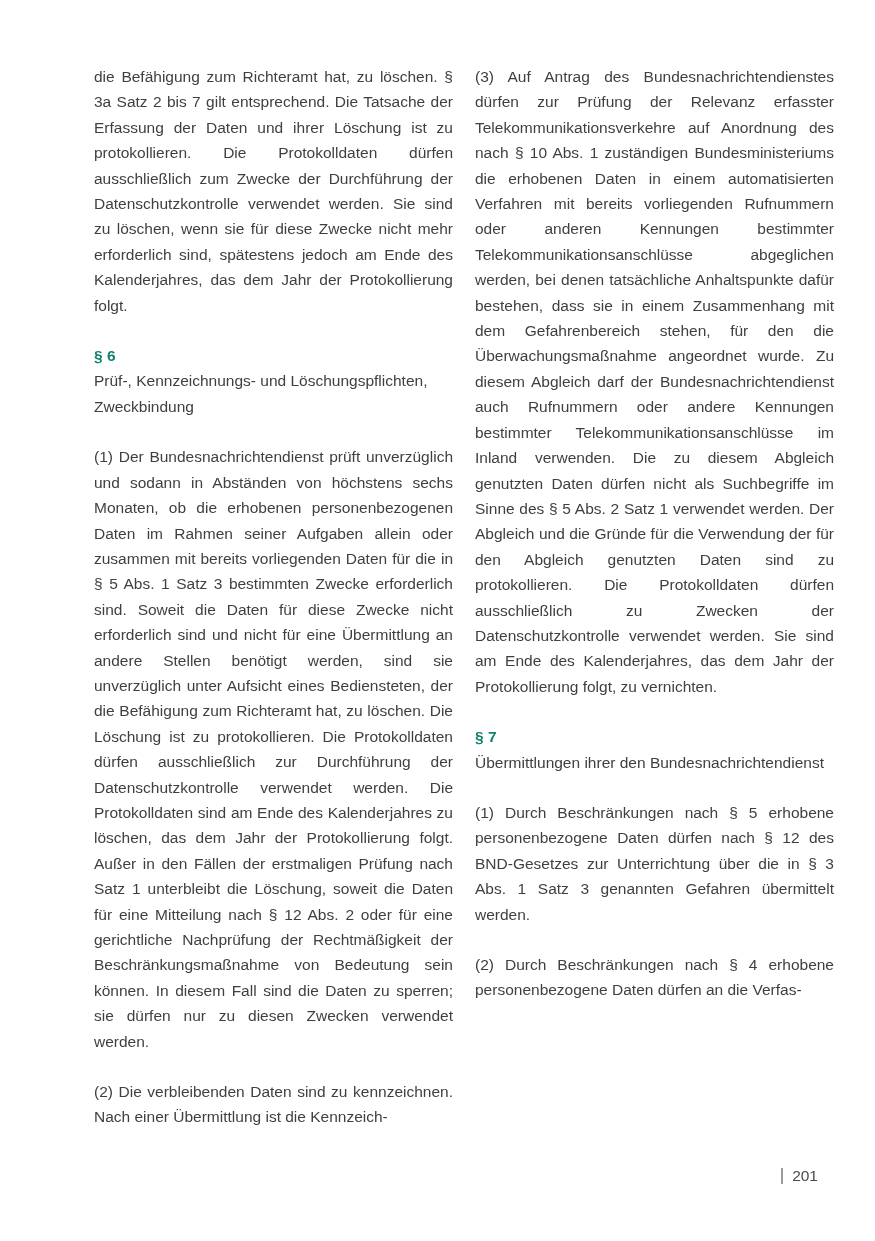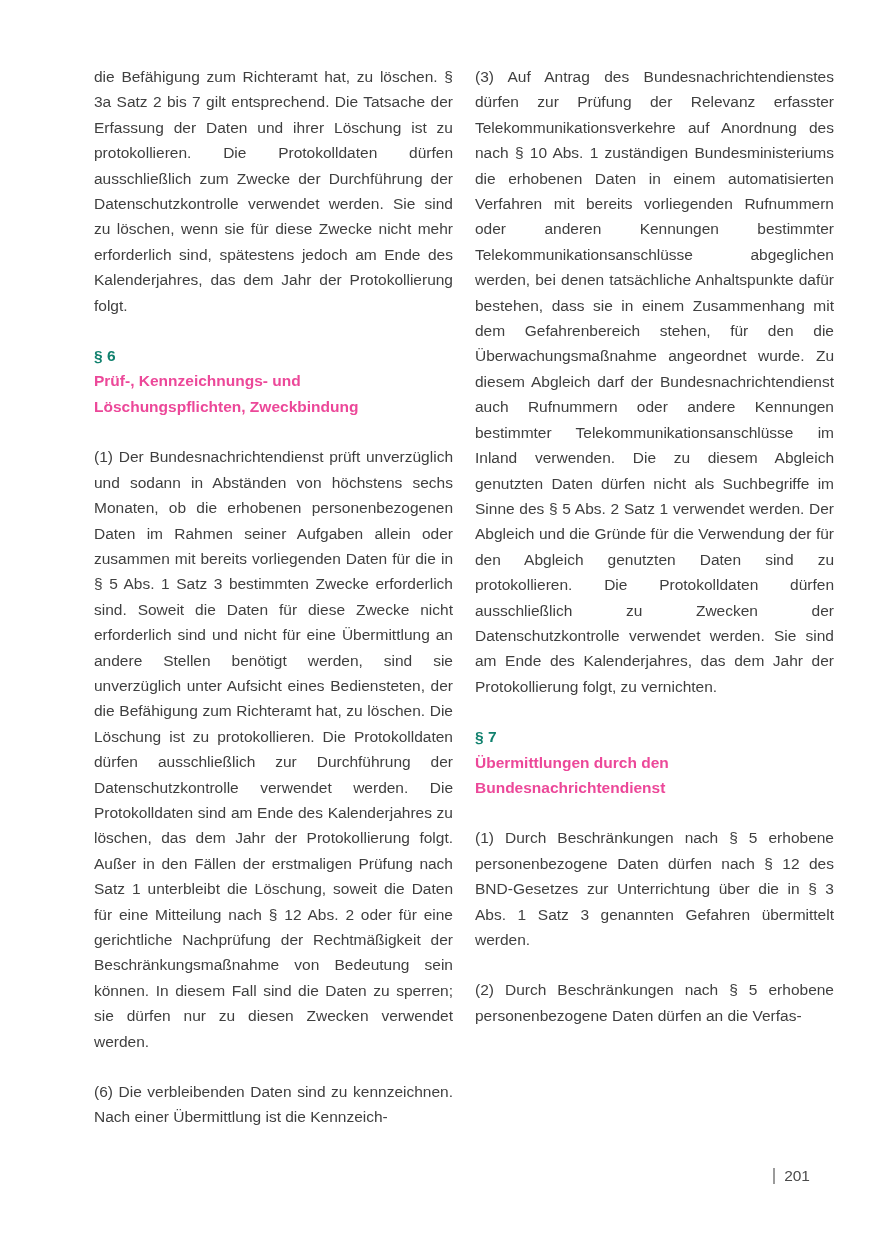--- a/index.html
+++ b/index.html
@@ -38,29 +38,29 @@
     .col p {
       margin: 0 0 25px 0;
     }
     .section-number {
       color: var(--accent, #11816e);
       font-weight: bold;
       margin: 0 0 0 0 !important;
       text-align: left;
     }
     .section-title {
-      font-weight: bold;
-      color: #ec4899;
+      font-weight: normal;
+      color: #404040;
       margin: 0 0 25px 0 !important;
       text-align: left;
       hyphens: auto;
     }
     .footer {
       position: absolute;
-      right: 65px;
+      right: 57px;
       bottom: 56px;
       display: flex;
       align-items: center;
       font-size: 15.5px;
       color: #4a4a4a;
     }
     .page-divider {
       display: inline-block;
       width: 2px;
       height: 16px;
@@ -77,34 +77,34 @@
 
     <div class="col">
       <p>die Befähigung zum Richteramt hat, zu löschen. § 3a Satz 2 bis 7 gilt entsprechend. Die Tatsache der Erfassung der Daten und ihrer Löschung ist zu protokollieren. Die Protokolldaten dürfen ausschließlich zum Zwecke der Durchführung der Datenschutzkontrolle verwendet werden. Sie sind zu löschen, wenn sie für diese Zwecke nicht mehr erforderlich sind, spätestens jedoch am Ende des Kalenderjahres, das dem Jahr der Protokollierung folgt.</p>
 
       <p class="section-number">§ 6</p>
 
       <p class="section-title">Prüf-, Kennzeichnungs- und Löschungspflichten, Zweckbindung</p>
 
       <p>(1) Der Bundesnachrichtendienst prüft unverzüglich und sodann in Abständen von höchstens sechs Monaten, ob die erhobenen personenbezogenen Daten im Rahmen seiner Aufgaben allein oder zusammen mit bereits vorliegenden Daten für die in § 5 Abs. 1 Satz 3 bestimmten Zwecke erforderlich sind. Soweit die Daten für diese Zwecke nicht erforderlich sind und nicht für eine Übermittlung an andere Stellen benötigt werden, sind sie unverzüglich unter Aufsicht eines Bediensteten, der die Befähigung zum Richteramt hat, zu löschen. Die Löschung ist zu protokollieren. Die Protokolldaten dürfen ausschließlich zur Durchführung der Datenschutzkontrolle verwendet werden. Die Protokolldaten sind am Ende des Kalenderjahres zu löschen, das dem Jahr der Protokollierung folgt. Außer in den Fällen der erstmaligen Prüfung nach Satz 1 unterbleibt die Löschung, soweit die Daten für eine Mitteilung nach § 12 Abs. 2 oder für eine gerichtliche Nachprüfung der Rechtmäßigkeit der Beschränkungsmaßnahme von Bedeutung sein können. In diesem Fall sind die Daten zu sperren; sie dürfen nur zu diesen Zwecken verwendet werden.</p>
 
-      <p>(6) Die verbleibenden Daten sind zu kennzeichnen. Nach einer Übermittlung ist die Kennzeich-</p>
+      <p>(2) Die verbleibenden Daten sind zu kennzeichnen. Nach einer Übermittlung ist die Kennzeich-</p>
     </div>
 
     <div class="col">
 
       <p>(3) Auf Antrag des Bundesnachrichtendienstes dürfen zur Prüfung der Relevanz erfasster Telekommunikationsverkehre auf Anordnung des nach § 10 Abs. 1 zuständigen Bundesministeriums die erhobenen Daten in einem automatisierten Verfahren mit bereits vorliegenden Rufnummern oder anderen Kennungen bestimmter Telekommunikationsanschlüsse abgeglichen werden, bei denen tatsächliche Anhaltspunkte dafür bestehen, dass sie in einem Zusammenhang mit dem Gefahrenbereich stehen, für den die Überwachungsmaßnahme angeordnet wurde. Zu diesem Abgleich darf der Bundesnachrichtendienst auch Rufnummern oder andere Kennungen bestimmter Telekommunikationsanschlüsse im Inland verwenden. Die zu diesem Abgleich genutzten Daten dürfen nicht als Suchbegriffe im Sinne des § 5 Abs. 2 Satz 1 verwendet werden. Der Abgleich und die Gründe für die Verwendung der für den Abgleich genutzten Daten sind zu protokollieren. Die Protokolldaten dürfen ausschließlich zu Zwecken der Datenschutzkontrolle verwendet werden. Sie sind am Ende des Kalenderjahres, das dem Jahr der Protokollierung folgt, zu vernichten.</p>
 
       <p class="section-number">§ 7</p>
 
-      <p class="section-title">Übermittlungen durch den Bundesnachrichtendienst</p>
+      <p class="section-title">Übermittlungen ihrer den Bundesnachrichtendienst</p>
 
       <p>(1) Durch Beschränkungen nach § 5 erhobene personenbezogene Daten dürfen nach § 12 des BND-Gesetzes zur Unterrichtung über die in § 3 Abs. 1 Satz 3 genannten Gefahren übermittelt werden.</p>
 
-      <p>(2) Durch Beschränkungen nach § 5 erhobene personenbezogene Daten dürfen an die Verfas-</p>
+      <p>(2) Durch Beschränkungen nach § 4 erhobene personenbezogene Daten dürfen an die Verfas-</p>
     </div>
 
   </div>
 
   <div class="footer">
     <span class="page-divider"></span>
     <span>201</span>
   </div>
 
 </div>

